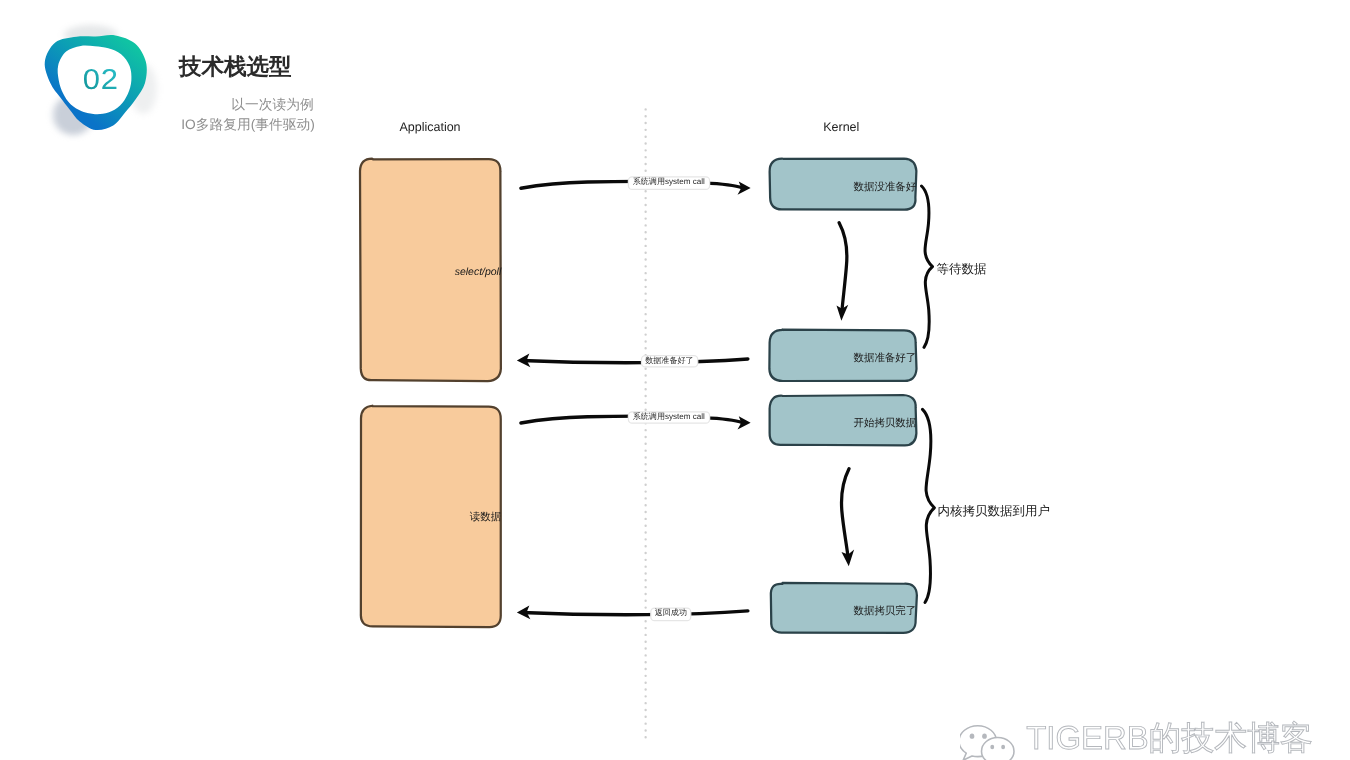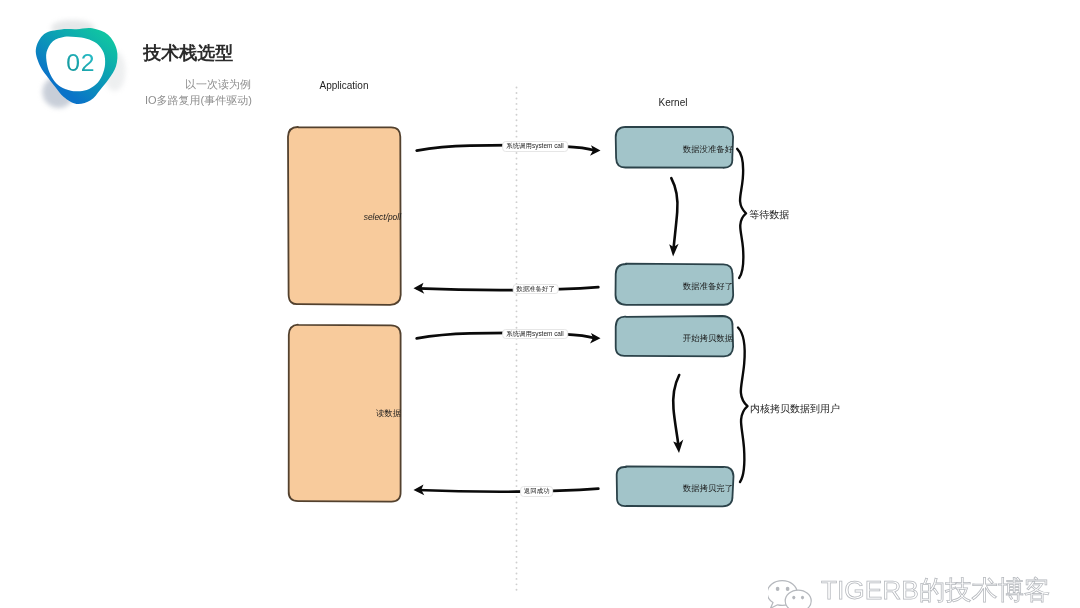--- a/index.html
+++ b/index.html
@@ -69,21 +69,21 @@
       <text x="54.5" y="54.9" text-anchor="middle" font-size="23" font-family="&quot;Liberation Sans&quot;, sans-serif" fill="url(#numGrad)" letter-spacing="0.6">02</text>
     </svg>
   </div>
 
   <div id="title">技术栈选型</div>
   <div id="sub1">以一次读为例</div>
   <div id="sub2">IO多路复用(事件驱动)</div>
 
   <div id="diagram">
 
-    <div class="col-label" style="left:294px;top:80px;width:100px;">Application</div>
+    <div class="col-label" style="left:294px;top:97px;width:100px;">Application</div>
     <div class="col-label" style="left:623px;top:97px;width:100px;">Kernel</div>
 
     <svg id="dsvg" width="1080" height="608" viewBox="0 0 1080 608" style="position:absolute;left:0;top:0;">
 
       <line x1="516.5" y1="87.5" x2="516.5" y2="594" stroke="#cfcfcf" stroke-width="1.9" stroke-linecap="round" stroke-dasharray="0.01 5.45"></line>
 
       <path fill="#F8CB9C" stroke="#53412E" stroke-width="1.8" stroke-linejoin="round" stroke-linecap="round" d="M298.3 127.4 L391.1 127.3 Q400.6 127.4 400.3 137.3 L400.7 294.9 Q400.2 304.4 390.1 304.9 L298.6 304.1 Q288.9 305.1 288.6 294.7 L288.0 136.8 Q288.4 126.8 298.1 127.0 Z"></path>
       <path fill="#F8CB9C" stroke="#53412E" stroke-width="1.8" stroke-linejoin="round" stroke-linecap="round" d="M297.9 324.9 L390.5 325.3 Q400.6 325.1 400.6 335.1 L400.6 491.2 Q401.1 501.9 391.0 501.6 L298.2 501.1 Q288.2 500.9 288.7 491.3 L288.8 334.8 Q288.9 325.3 297.9 324.6 Z"></path>
 
       <path fill="#A2C4C9" stroke="#2B4249" stroke-width="1.8" stroke-linejoin="round" stroke-linecap="round" d="M626.5 127.0 L723.3 126.9 Q732.3 127.1 733.1 136.7 L732.3 157.8 Q733.3 168.3 722.4 167.7 L625.6 167.5 Q616.3 167.6 616.1 157.9 L615.7 137.3 Q615.6 127.2 625.6 126.9 Z"></path>

